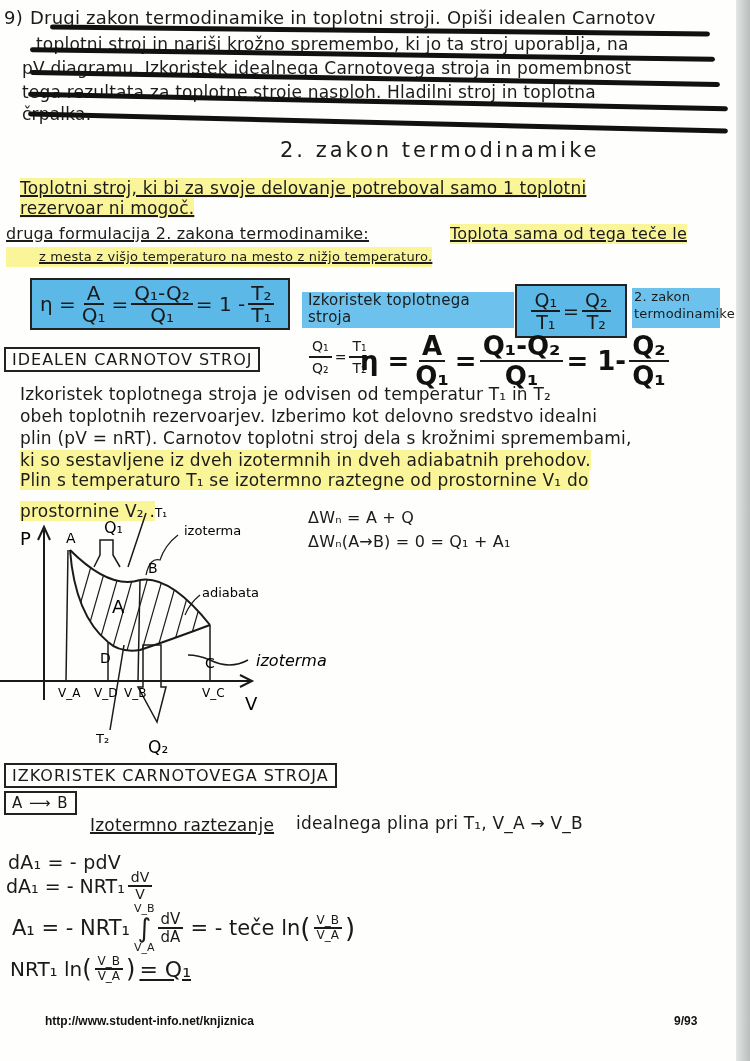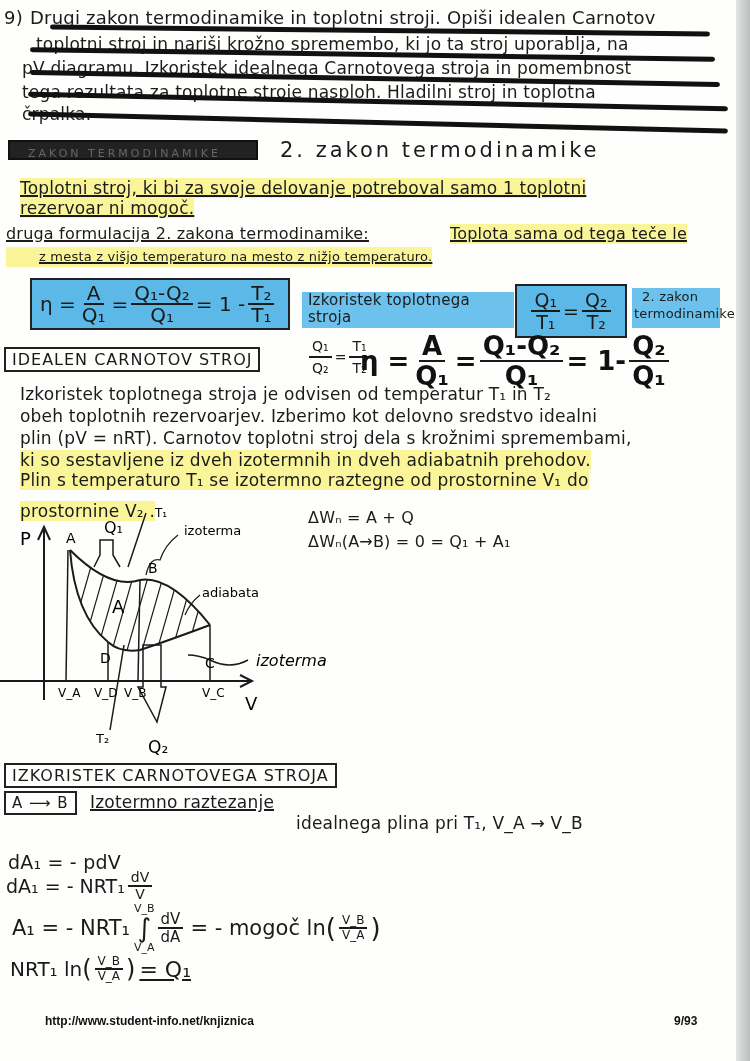--- a/index.html
+++ b/index.html
@@ -33,23 +33,20 @@
     <span class="hw" style="left:22px;top:58px;">pV diagramu. Izkoristek idealnega Carnotovega stroja in pomembnost</span>
     <span class="hw" style="left:22px;top:82px;">tega rezultata za toplotne stroje nasploh. Hladilni stroj in toplotna</span>
     <span class="hw" style="left:22px;top:104px;">črpalka.</span>
     <div class="strike" style="left:50px;top:28px;width:660px;transform:rotate(0.6deg);"></div>
     <div class="strike" style="left:30px;top:52px;width:685px;transform:rotate(0.8deg);"></div>
     <div class="strike" style="left:30px;top:76px;width:690px;transform:rotate(1deg);"></div>
     <div class="strike" style="left:28px;top:99px;width:700px;transform:rotate(1.2deg);"></div>
     <div class="strike" style="left:28px;top:120px;width:700px;transform:rotate(1.4deg);"></div>
   </div>
 
-  <div style="position:absolute;left:8px;top:140px;width:250px;height:20px;background:#222;border:2px solid #111;">
-    <span style="color:#666;font-size:11px;letter-spacing:3px;padding-left:18px;line-height:16px;">ZAKON TERMODINAMIKE</span>
-  </div>
   <span class="hw" style="left:280px;top:140px;font-size:21px;letter-spacing:3px;">2. zakon termodinamike</span>
 
   <span class="hw hl ul" style="left:20px;top:178px;">Toplotni stroj, ki bi za svoje delovanje potreboval samo 1 toplotni</span>
   <span class="hw hl ul" style="left:20px;top:198px;">rezervoar ni mogoč.</span>
 
   <span class="hw ul" style="left:6px;top:224px;font-size:16px;">druga formulacija 2. zakona termodinamike:</span>
   <span class="hw hl ul" style="left:450px;top:224px;font-size:16px;">Toplota sama od tega teče le</span>
   <span class="hw hl ul" style="left:6px;top:247px;font-size:13px;padding-left:33px;">z mesta z višjo temperaturo na mesto z nižjo temperaturo.</span>
 
   <div class="blue" style="left:30px;top:278px;width:260px;height:52px;">
@@ -85,21 +82,21 @@
           <span class="den">T₁</span>
         </span>
       <span>=</span>
       <span class="frac">
           <span class="num">Q₂</span>
           <span class="den">T₂</span>
         </span>
     </div>
   </div>
   <div class="bluehl" style="left:632px;top:288px;width:88px;height:40px;">
-    <div class="hw" style="position:static;font-size:13px;line-height:17px;padding-left:10px;">2. zakon</div>
+    <div class="hw" style="position:static;font-size:13px;line-height:17px;padding-left:2px;">2. zakon</div>
     <div class="hw" style="position:static;font-size:13px;line-height:17px;padding-left:2px;">termodinamike</div>
   </div>
 
   <div class="boxed" style="left:4px;top:347px;">IDEALEN CARNOTOV STROJ</div>
 
   <div style="position:absolute;left:306px;top:336px;display:flex;align-items:center;font-size:14px;">
     <span class="frac">
         <span class="num">Q₁</span>
         <span class="den">Q₂</span>
       </span>
@@ -200,21 +197,21 @@
     <text x="184" y="30" font-size="13">izoterma</text>
     <text x="202" y="92" font-size="13">adiabata</text>
     <text x="256" y="161" font-size="16" font-style="italic">izoterma</text>
   </svg>
 
   <span class="hw" style="left:308px;top:508px;font-size:16px;">ΔWₙ = A + Q</span>
   <span class="hw" style="left:308px;top:532px;font-size:16px;">ΔWₙ(A→B) = 0 = Q₁ + A₁</span>
 
   <div class="boxed" style="left:4px;top:763px;">IZKORISTEK CARNOTOVEGA STROJA</div>
   <div class="boxed" style="left:4px;top:791px;font-size:15px;">A ⟶ B</div>
-  <span class="hw ul" style="left:90px;top:792px;text-align:right;">Izotermno raztezanje</span>
+  <span class="hw ul" style="left:90px;top:815px;text-align:right;">Izotermno raztezanje</span>
   <span class="hw" style="left:296px;top:792px;margin-top:21px;">idealnega plina pri T₁, V_A → V_B</span>
 
   <span class="hw" style="left:8px;top:852px;font-size:19px;">dA₁ = - pdV</span>
 
   <div style="position:absolute;left:6px;top:870px;display:flex;align-items:center;font-size:19px;">
     <span>dA₁ = - NRT₁</span>
     <span class="frac" style="font-size:14px;">
         <span class="num" style="line-height:15px;">dV</span>
         <span class="den" style="line-height:15px;">V</span>
       </span>
@@ -224,21 +221,21 @@
     <span>A₁ = - NRT₁</span>
     <span style="display:inline-flex;flex-direction:column;align-items:center;font-size:11px;margin-left:4px;">
       <span>V_B</span>
       <span style="font-size:26px;line-height:26px;">∫</span>
       <span>V_A</span>
     </span>
     <span class="frac" style="font-size:15px;">
         <span class="num" style="line-height:16px;">dV</span>
         <span class="den" style="line-height:16px;">dA</span>
       </span>
-    <span style="margin-left:4px;">= - mogoč ln</span>
+    <span style="margin-left:4px;">= - teče ln</span>
     <span style="font-size:26px;">(</span>
     <span class="frac" style="font-size:12px;">
         <span class="num" style="line-height:13px;">V_B</span>
         <span class="den" style="line-height:13px;">V_A</span>
       </span>
     <span style="font-size:26px;">)</span>
   </div>
 
   <div style="position:absolute;left:10px;top:955px;display:flex;align-items:center;font-size:20px;">
     <span>NRT₁ ln</span>

